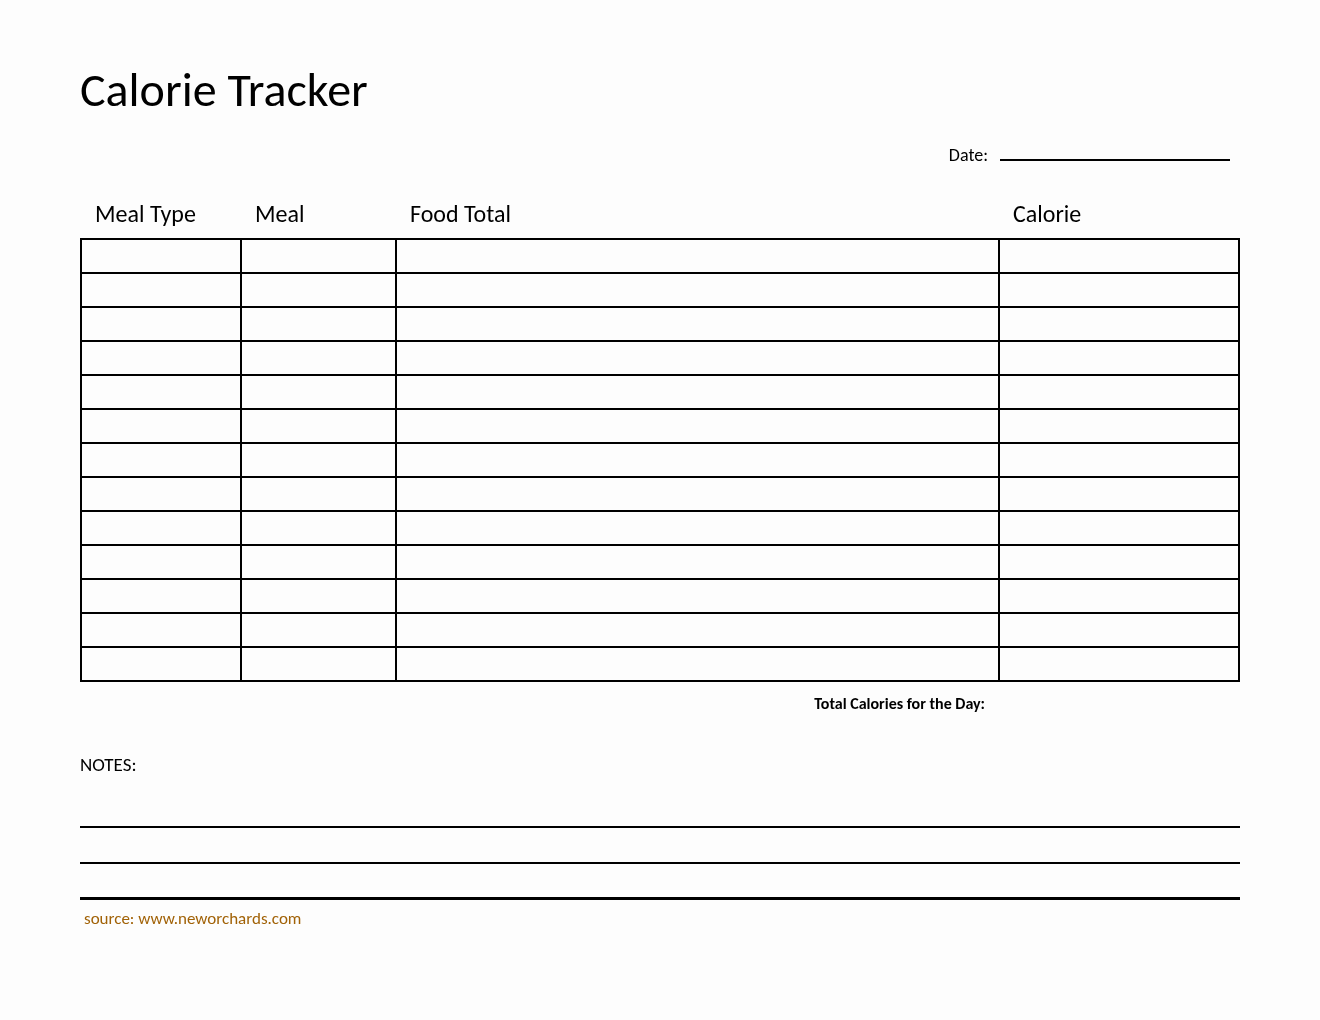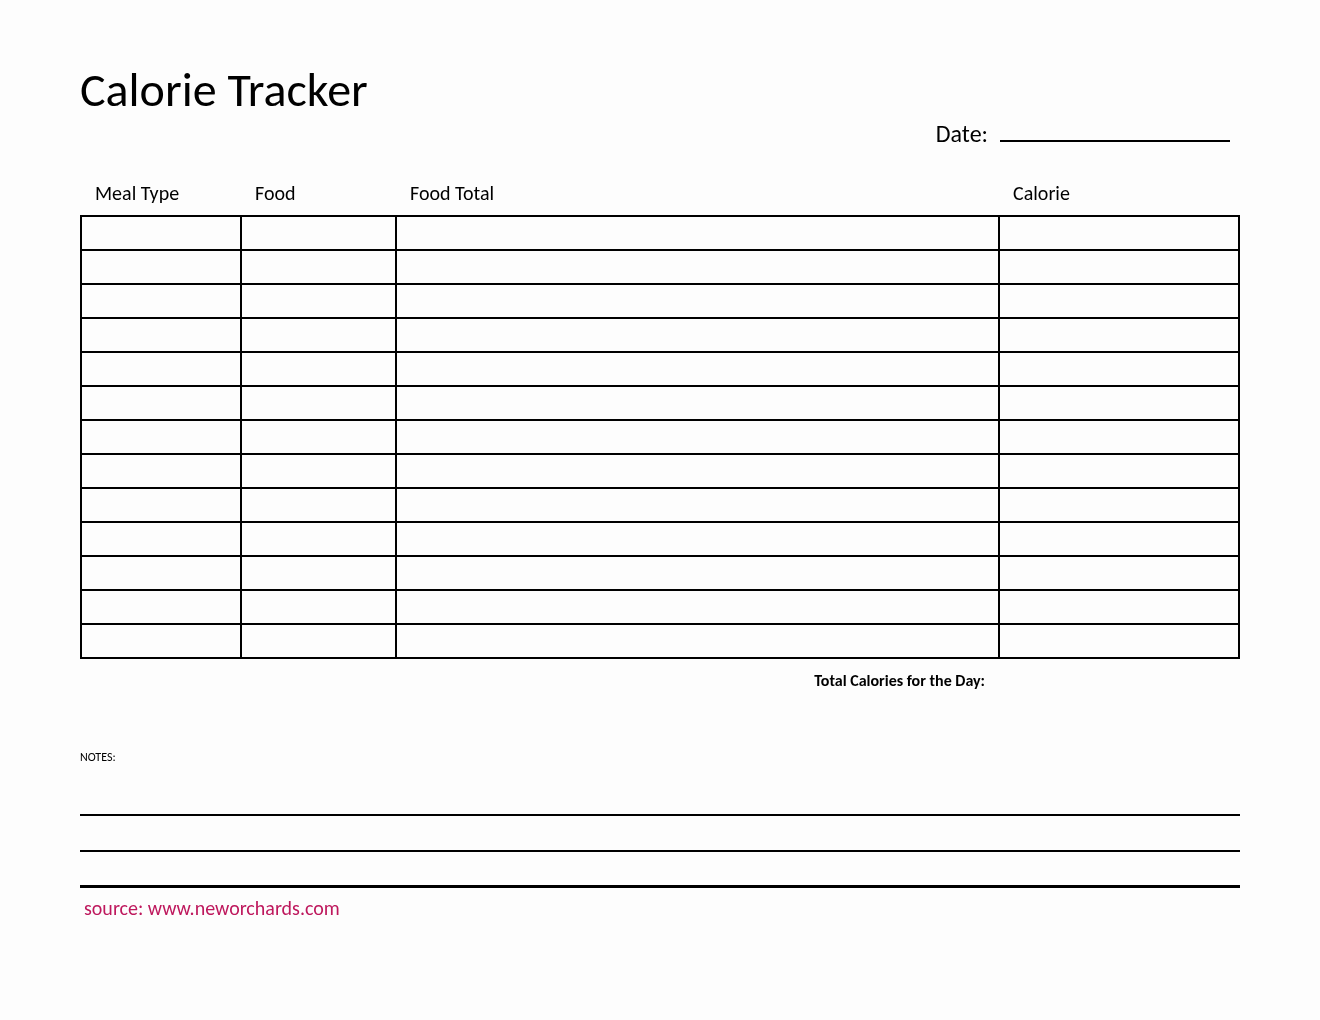--- a/index.html
+++ b/index.html
@@ -11,80 +11,81 @@
       width: 1320px;
       height: 1020px;
       background: #fdfdfd;
       font-family: Calibri, Arial, sans-serif;
       padding: 60px 80px 40px 80px;
       color: #000;
     }
     .title {
       font-size: 48px;
       font-weight: 400;
+      margin-bottom: 20px;
     }
     .date-row {
       display: flex;
       justify-content: flex-end;
       align-items: baseline;
       margin-bottom: 25px;
       padding-right: 10px;
     }
     .date-label {
-      font-size: 24px;
+      font-size: 18px;
       margin-right: 12px;
     }
     .date-field {
       width: 230px;
       border-bottom: 2px solid #000;
       height: 22px;
     }
     table {
       width: 100%;
       border-collapse: collapse;
     }
     thead th {
       font-weight: 400;
-      font-size: 20px;
+      font-size: 24px;
       text-align: left;
       padding: 8px 14px 10px 14px;
       border: none;
     }
     tbody td {
       border: 2px solid #000;
       height: 34px;
     }
     .col-meal { width: 160px; }
     .col-time { width: 155px; }
     .col-food { width: auto; }
     .col-cal { width: 240px; }
     .total-row {
       margin-top: 12px;
       font-size: 16px;
       font-weight: 700;
       padding-right: 255px;
       text-align: right;
     }
     .notes-label {
-      margin-top: 60px;
-      font-size: 12px;
+      margin-top: 40px;
+      font-size: 19px;
       margin-bottom: 20px;
     }
     .note-line {
       border-bottom: 2px solid #000;
       height: 32px;
       margin-bottom: 4px;
     }
     .note-line.thick {
       border-bottom: 3px solid #000;
     }
     .source {
       margin-top: 8px;
-      font-size: 20px;
-      color: #be185d;
+      font-size: 17px;
+      color: #a16207;
       padding-left: 4px;
     }
   </style>
 </head>
 <body>
 
 <h1 class="title">Calorie Tracker</h1>
 
 <div class="date-row">
   <span class="date-label">Date:</span>
@@ -94,21 +95,21 @@
 <table>
   <colgroup>
     <col class="col-meal">
       <col class="col-time">
       <col class="col-food">
       <col class="col-cal">
   </colgroup>
   <thead>
     <tr>
       <th>Meal Type</th>
-      <th>Food</th>
+      <th>Meal</th>
       <th>Food Total</th>
       <th>Calorie</th>
     </tr>
   </thead>
   <tbody id="table-body">
       <tr>
         <td></td>
         <td></td>
         <td></td>
         <td></td>

